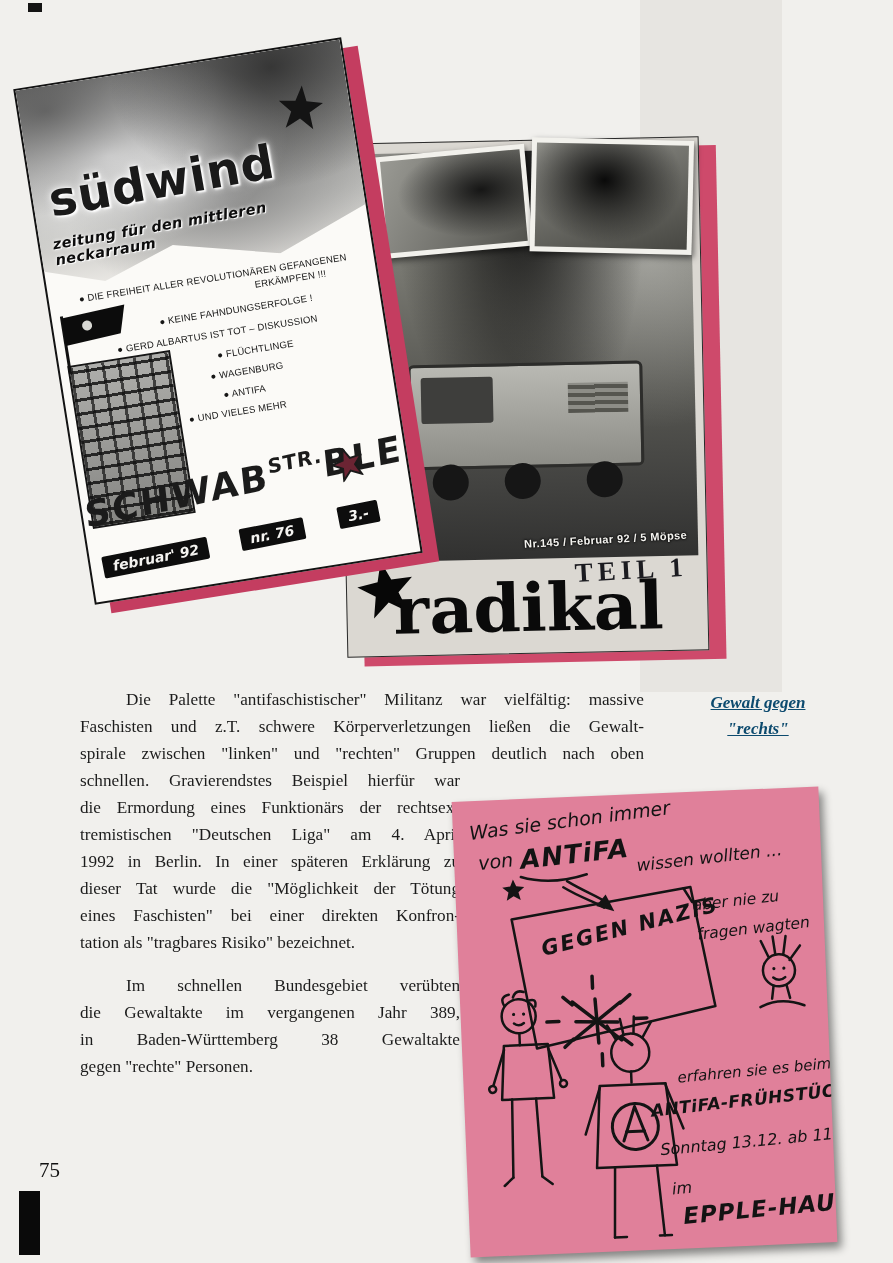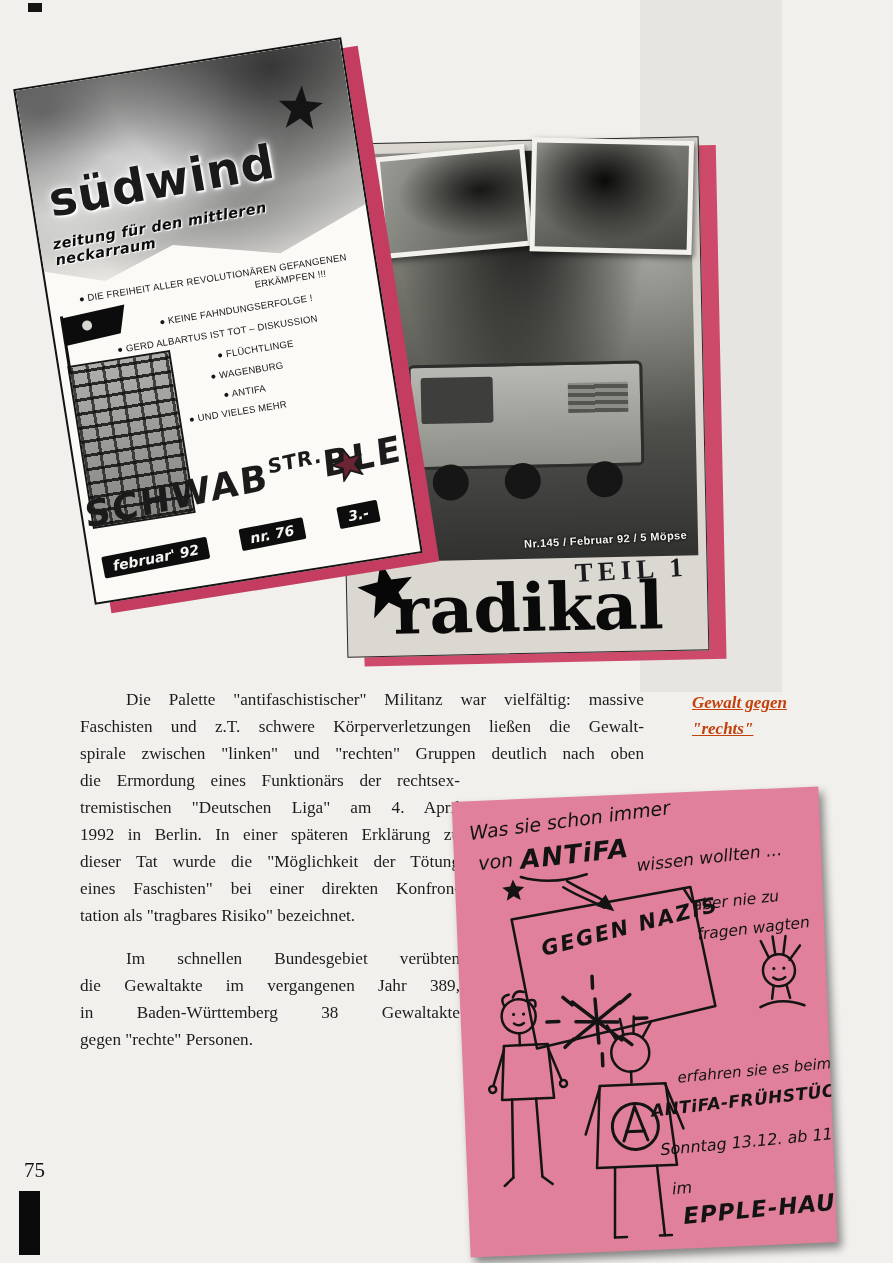--- a/index.html
+++ b/index.html
@@ -93,22 +93,22 @@
   
   .bodytext { position:absolute; left:80px; top:686px; z-index:1; font-size:17.2px;
     line-height:27px; color:#1c1c1c; }
   .line { height:27px; overflow:visible; white-space:nowrap; }
   .j { white-space:normal; text-align:justify; text-align-last:justify; }
   .wide { width:564px; }
   .narrow { width:380px; }
   .ind { text-indent:46px; }
   .pgap { height:16px; }
 
-  .margin-note { position:absolute; left:692px; top:690px; width:132px; text-align:left;
-    font-weight:bold; font-style:italic; font-size:17px; line-height:26px; color:#c2410c; }
+  .margin-note { position:absolute; left:692px; top:690px; width:132px; text-align:center;
+    font-weight:bold; font-style:italic; font-size:17px; line-height:26px; color:#0c4a6e; }
   .margin-note div { text-decoration:underline; }
 
   
   .flyer { position:absolute; left:461px; top:794px; width:367px; height:456px;
     background:#e0809a; transform:rotate(-2.4deg); z-index:4;
     box-shadow:4px 6px 9px rgba(0,0,0,.45); overflow:hidden; }
   .doodles { position:absolute; inset:0; }
   .hand { position:absolute; font-family:"DejaVu Sans",sans-serif; font-style:italic;
     color:#131313; white-space:nowrap; }
   .f-was      { left:16px;  top:12px;  font-size:19px; transform:rotate(-5deg); }
@@ -118,21 +118,21 @@
   .f-aber1    { left:226px; top:102px; font-size:15.5px; transform:rotate(-4deg); }
   .f-aber2    { left:240px; top:130px; font-size:15.5px; transform:rotate(-4deg); }
   .f-gegen    { left:82px;  top:120px; font-size:21px; font-weight:bold; letter-spacing:2px; transform:rotate(-12deg); }
   .f-erfahren { left:214px; top:272px; font-size:15px; transform:rotate(-3deg); }
   .f-event    { left:186px; top:300px; font-size:17px; font-weight:bold; letter-spacing:.5px; transform:rotate(-4deg); }
   .f-date     { left:194px; top:342px; font-size:16px; transform:rotate(-3deg); }
   .f-im       { left:204px; top:386px; font-size:16px; transform:rotate(-3deg); }
   .f-location { left:214px; top:406px; font-size:23px; font-weight:bold; letter-spacing:1px; transform:rotate(-3deg); }
 
   
-  .page-num { position:absolute; left:24px; top:1158px; font-size:21px; color:#111; }
+  .page-num { position:absolute; left:39px; top:1158px; font-size:21px; color:#111; }
   .corner-bar { position:absolute; left:19px; top:1191px; width:21px; height:64px; background:#0a0a0a; }
 </style>
 </head>
 <body>
 
 <div class="page">
 
   <div class="right-strip"></div>
   <div class="top-mark"></div>
 
@@ -199,20 +199,21 @@
       <div class="sud-box box-date">februar' 92</div>
       <div class="sud-box box-issue">nr. 76</div>
       <div class="sud-box box-price">3.-</div>
     </div>
   </div>
 
   <div class="bodytext">
     <div class="line wide j ind">Die Palette "antifaschistischer" Militanz war vielfältig: massive</div>
     <div class="line wide j">Faschisten und z.T. schwere Körperverletzungen ließen die Gewalt-</div>
     <div class="line wide j">spirale zwischen "linken" und "rechten" Gruppen deutlich nach oben</div>
+    <div class="line narrow j">schnellen. Gravierendstes Beispiel hierfür war</div>
     <div class="line narrow j">die Ermordung eines Funktionärs der rechtsex-</div>
     <div class="line narrow j">tremistischen "Deutschen Liga" am 4. April</div>
     <div class="line narrow j">1992 in Berlin. In einer späteren Erklärung zu</div>
     <div class="line narrow j">dieser Tat wurde die "Möglichkeit der Tötung</div>
     <div class="line narrow j">eines Faschisten" bei einer direkten Konfron-</div>
     <div class="line narrow">tation als "tragbares Risiko" bezeichnet.</div>
     <div class="pgap"></div>
     <div class="line narrow j ind">Im schnellen Bundesgebiet verübten</div>
     <div class="line narrow j">die Gewaltakte im vergangenen Jahr 389,</div>
     <div class="line narrow j">in Baden-Württemberg 38 Gewaltakte</div>

